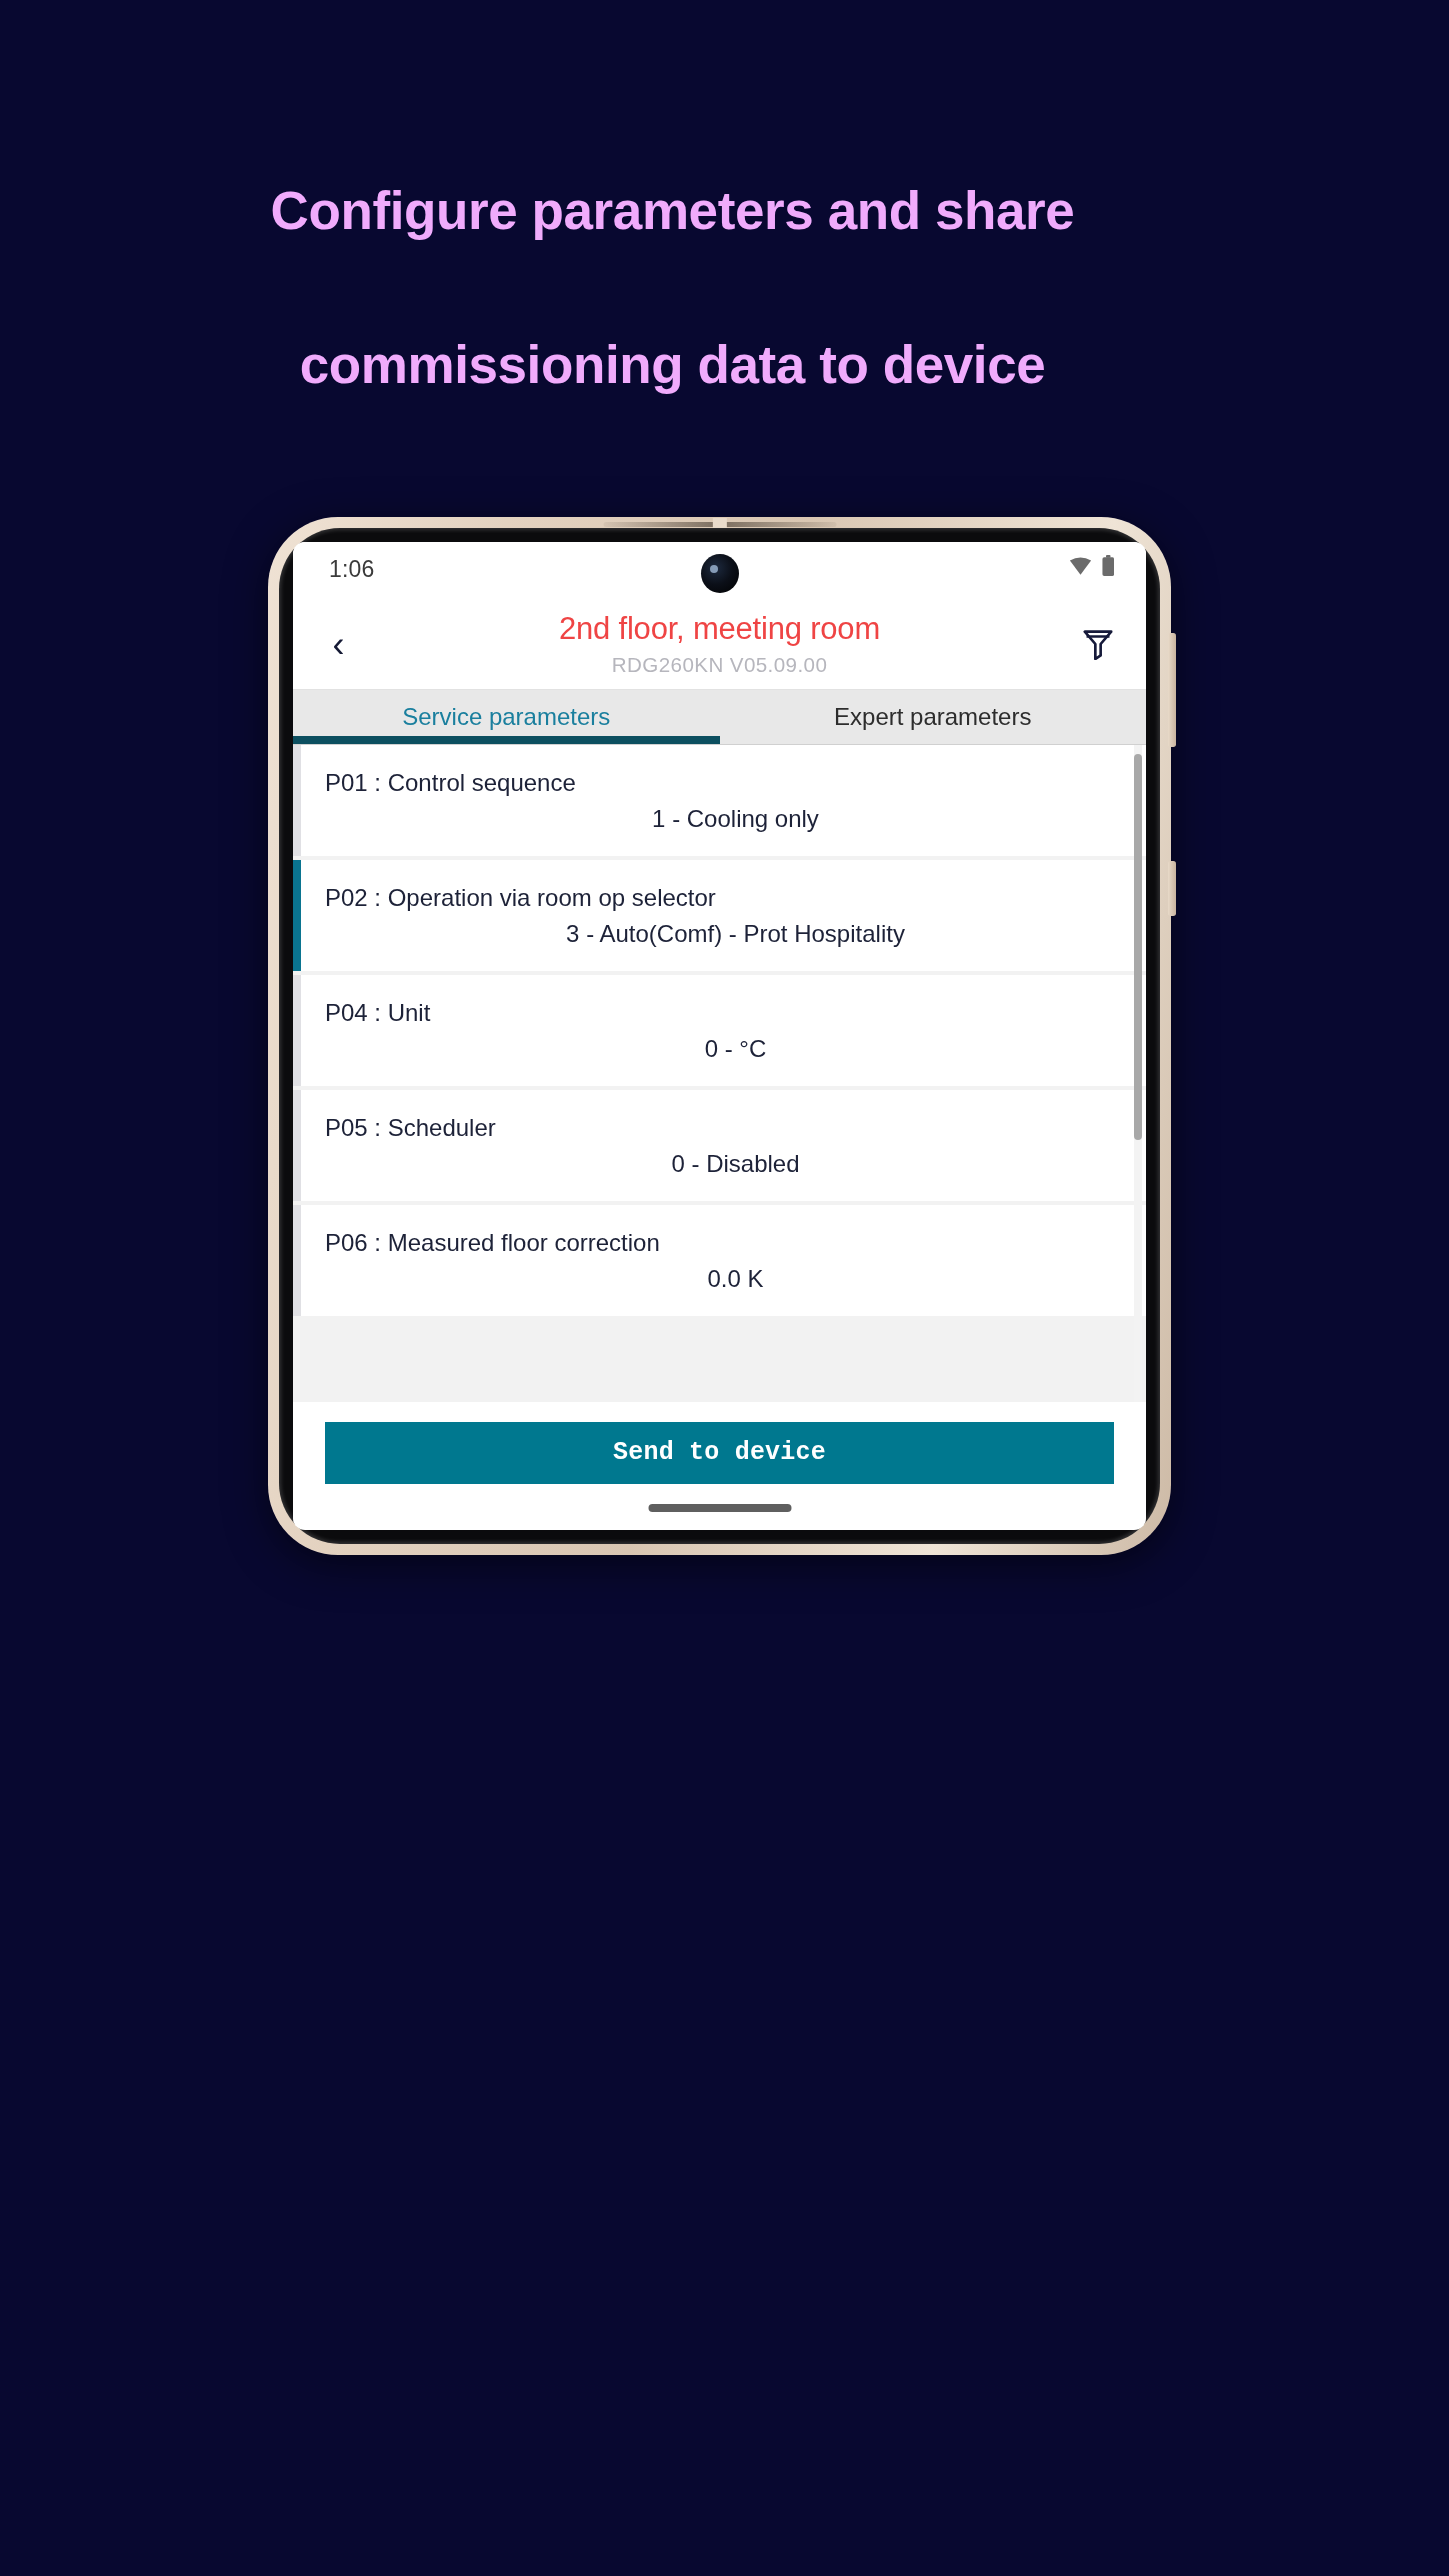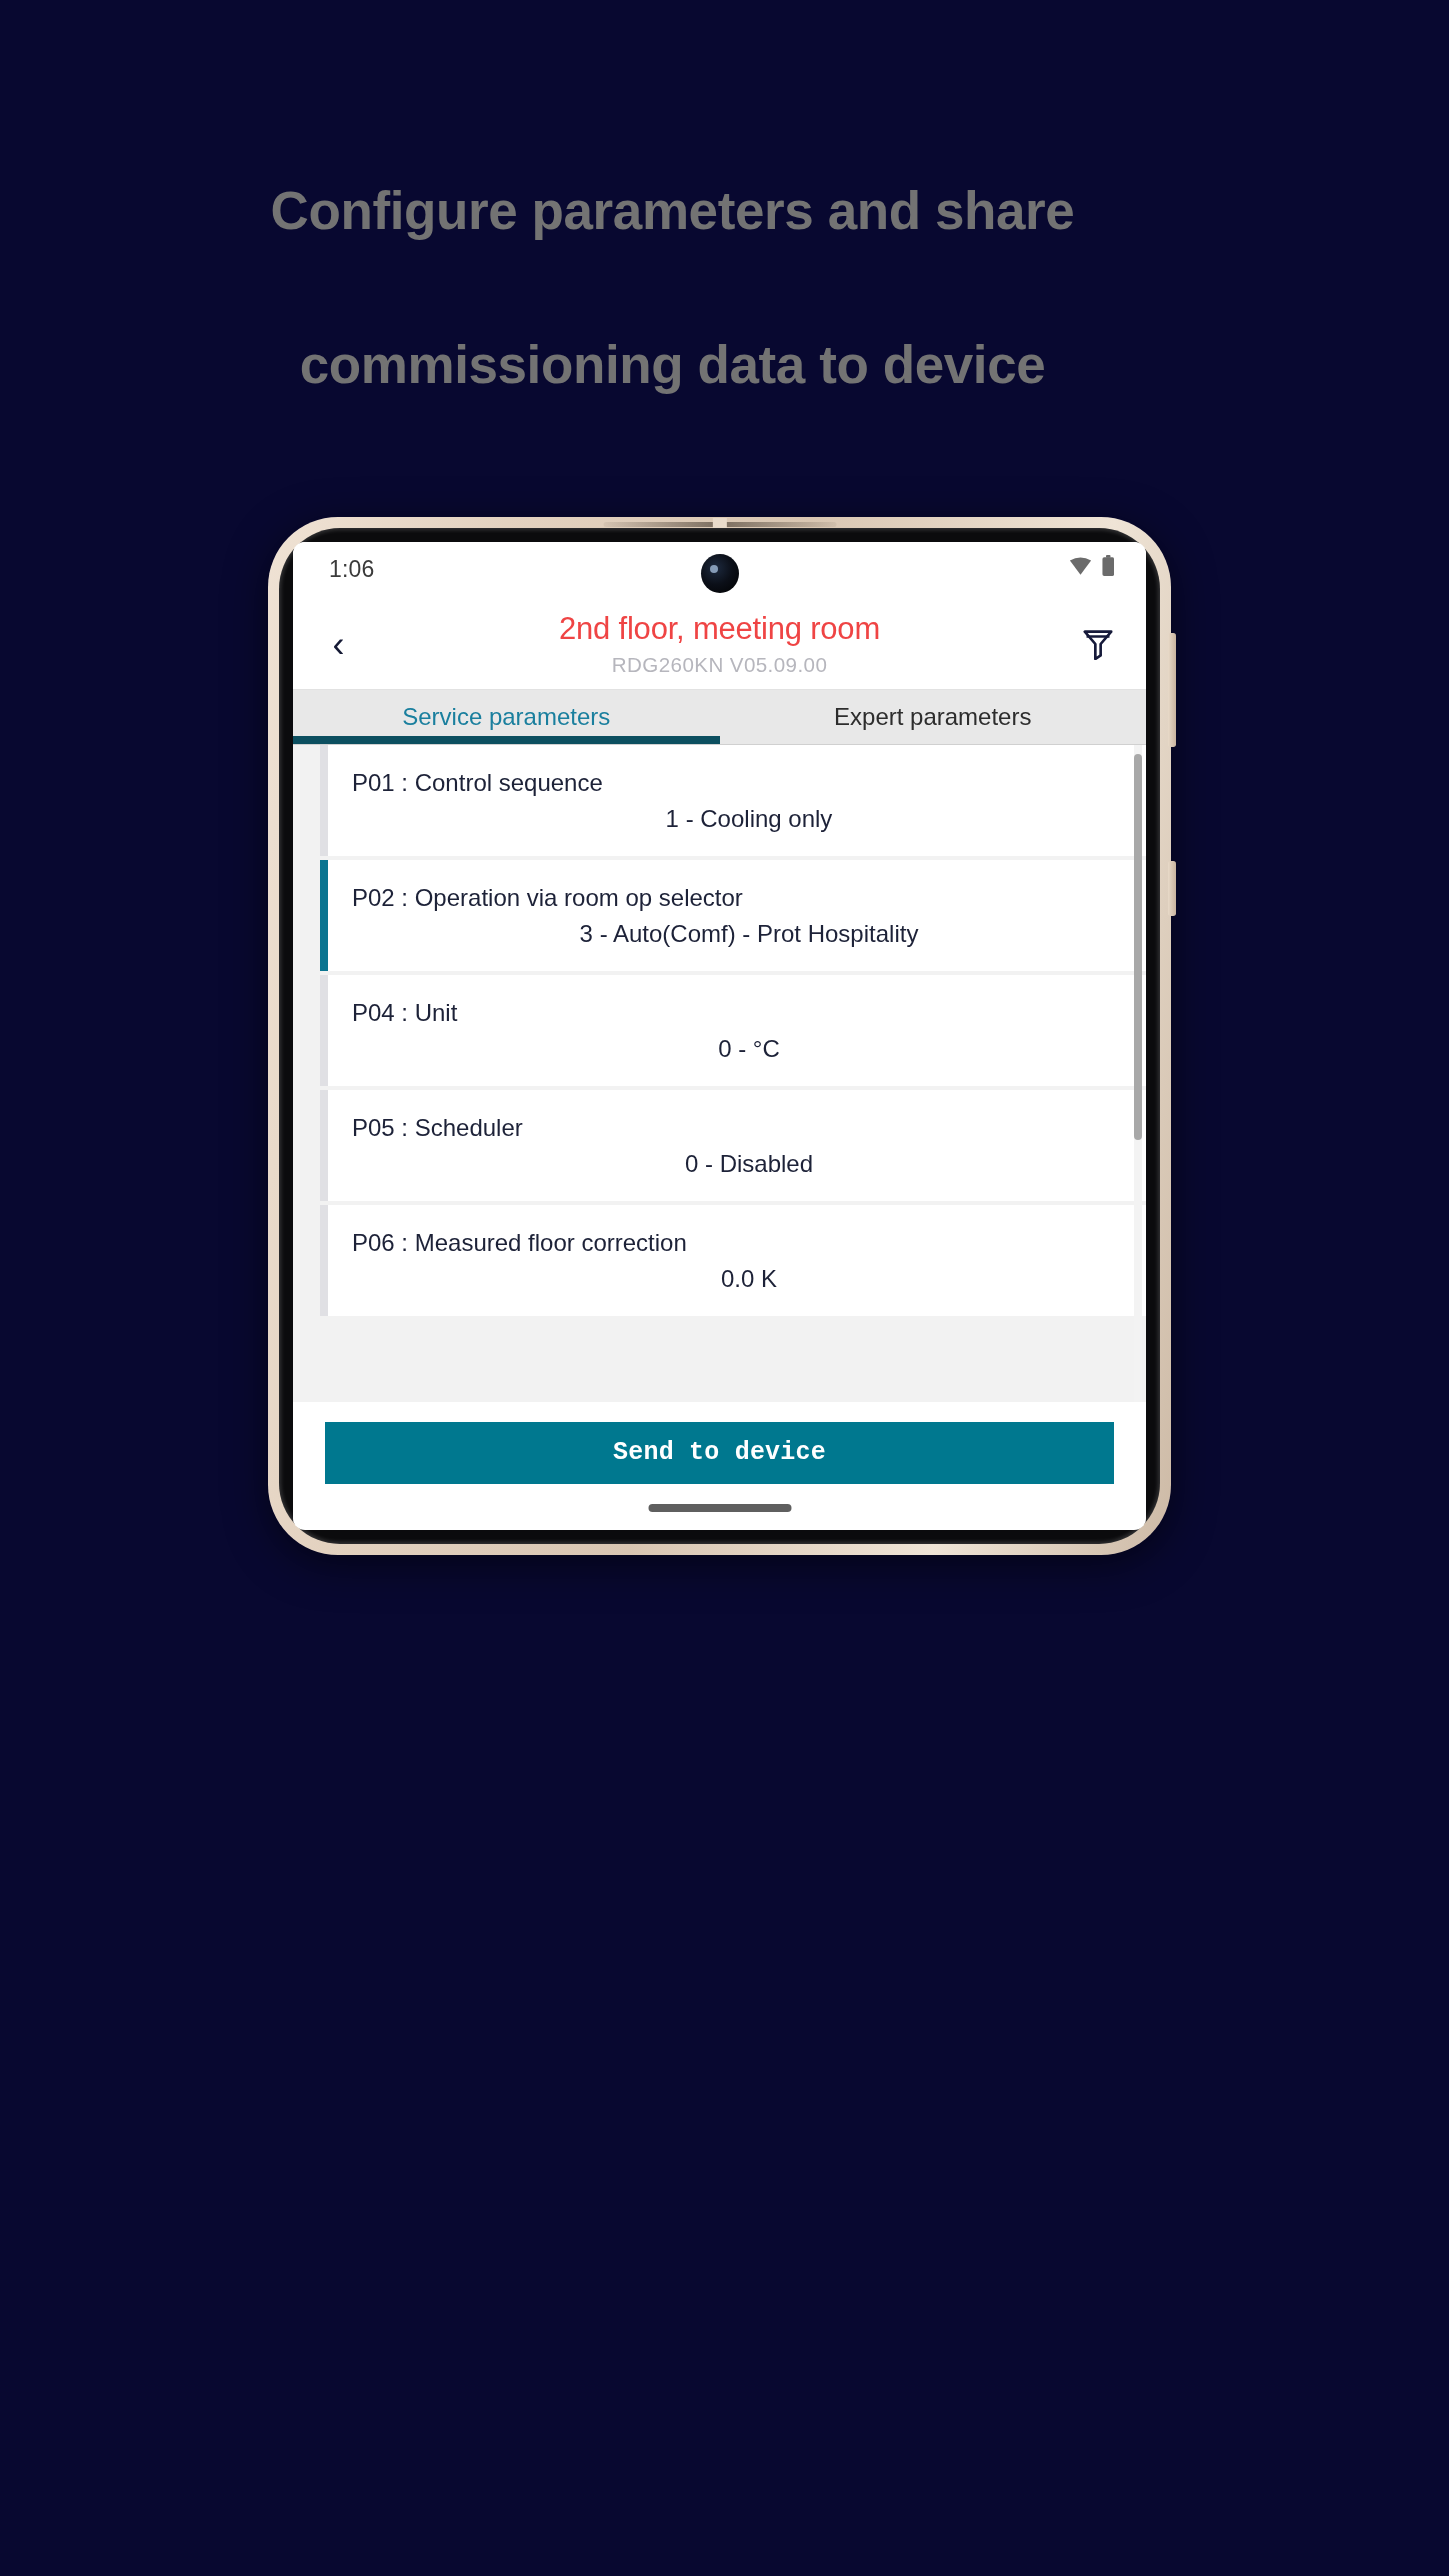--- a/index.html
+++ b/index.html
@@ -20,21 +20,21 @@
     background: #080830;
   }
 
   
   .headline {
     position: absolute;
     top: 134px;
     left: 0;
     width: 1317px;
     text-align: center;
-    color: #737373;
+    color: #f0abfc;
     font-size: 53px;
     font-weight: bold;
     line-height: 154px;
     letter-spacing: -0.4px;
     padding-left: 28px;
   }
   .headline .ln { display: block; }
 
   
   .phone-frame {
@@ -239,21 +239,20 @@
     position: absolute;
     inset: 0;
   }
   .row {
     position: relative;
     background: #ffffff;
     margin-bottom: 3.6px;
     padding: 19.7px 0 19.7px 32px;
     min-height: 68px;
     cursor: pointer;
-    margin-left: 27px;
   }
   .row::before {
     content: "";
     position: absolute;
     left: 0; top: 0; bottom: 0;
     width: 8px;
     background: #e0e0e4;
   }
   .row.modified::before { background: #0a7490; }
   .row .p-name {

